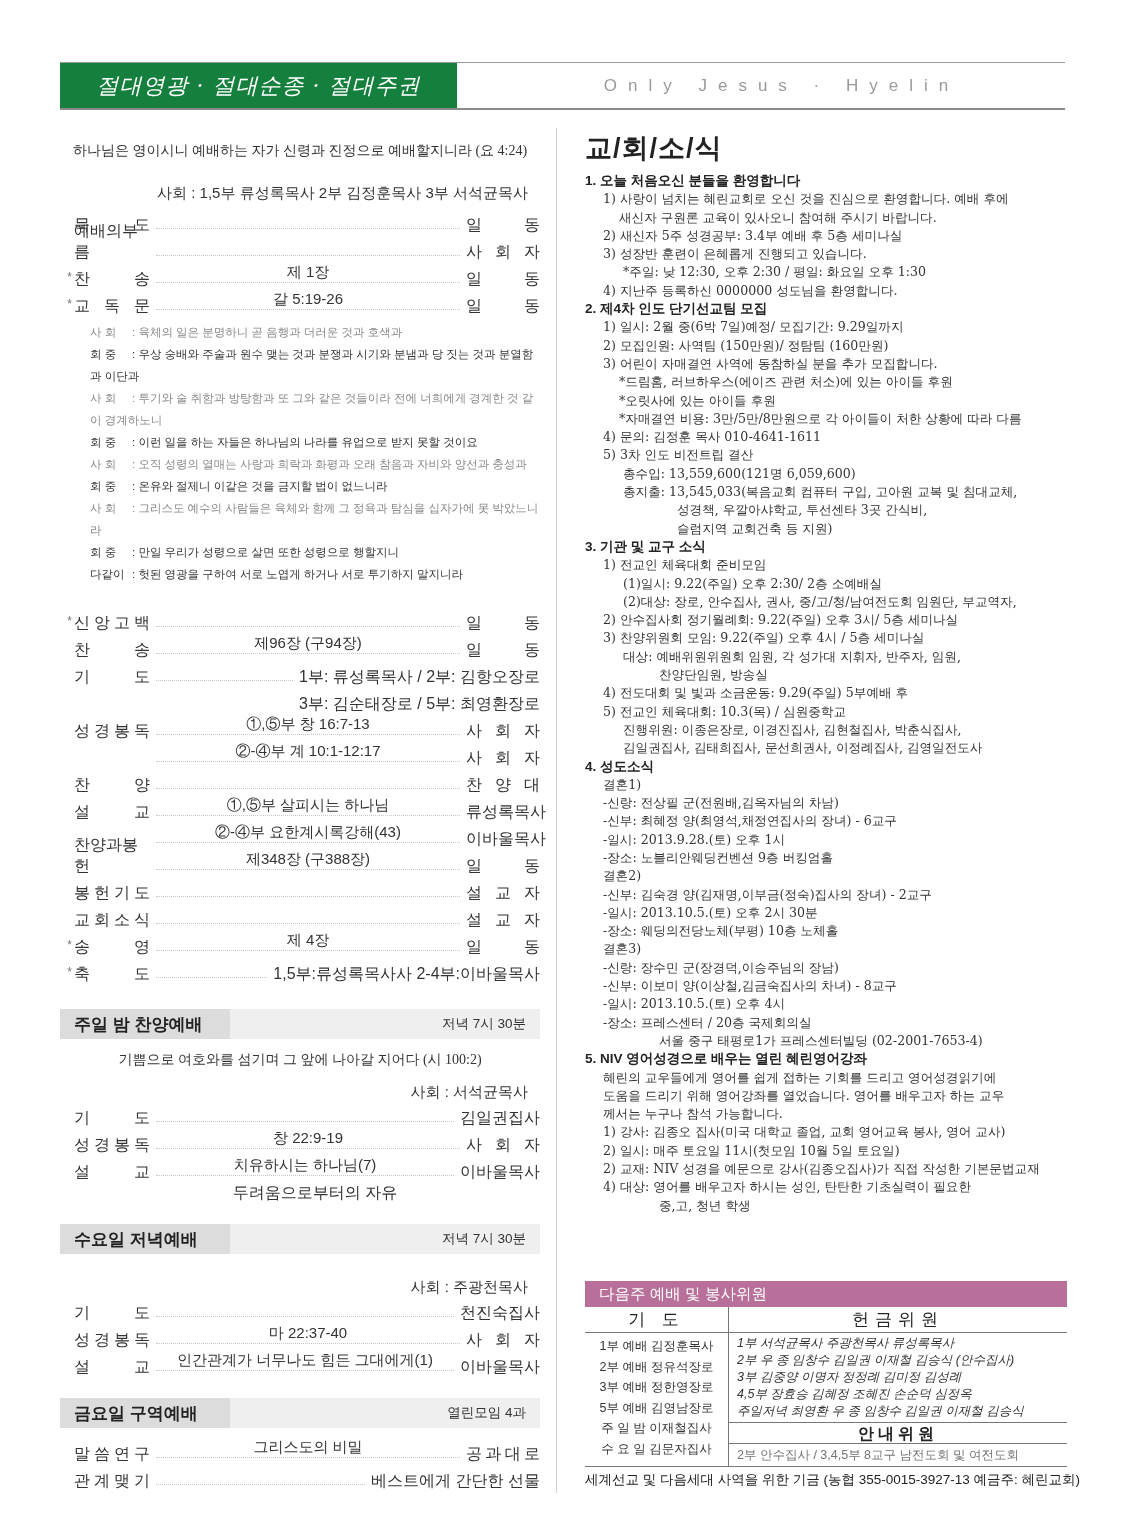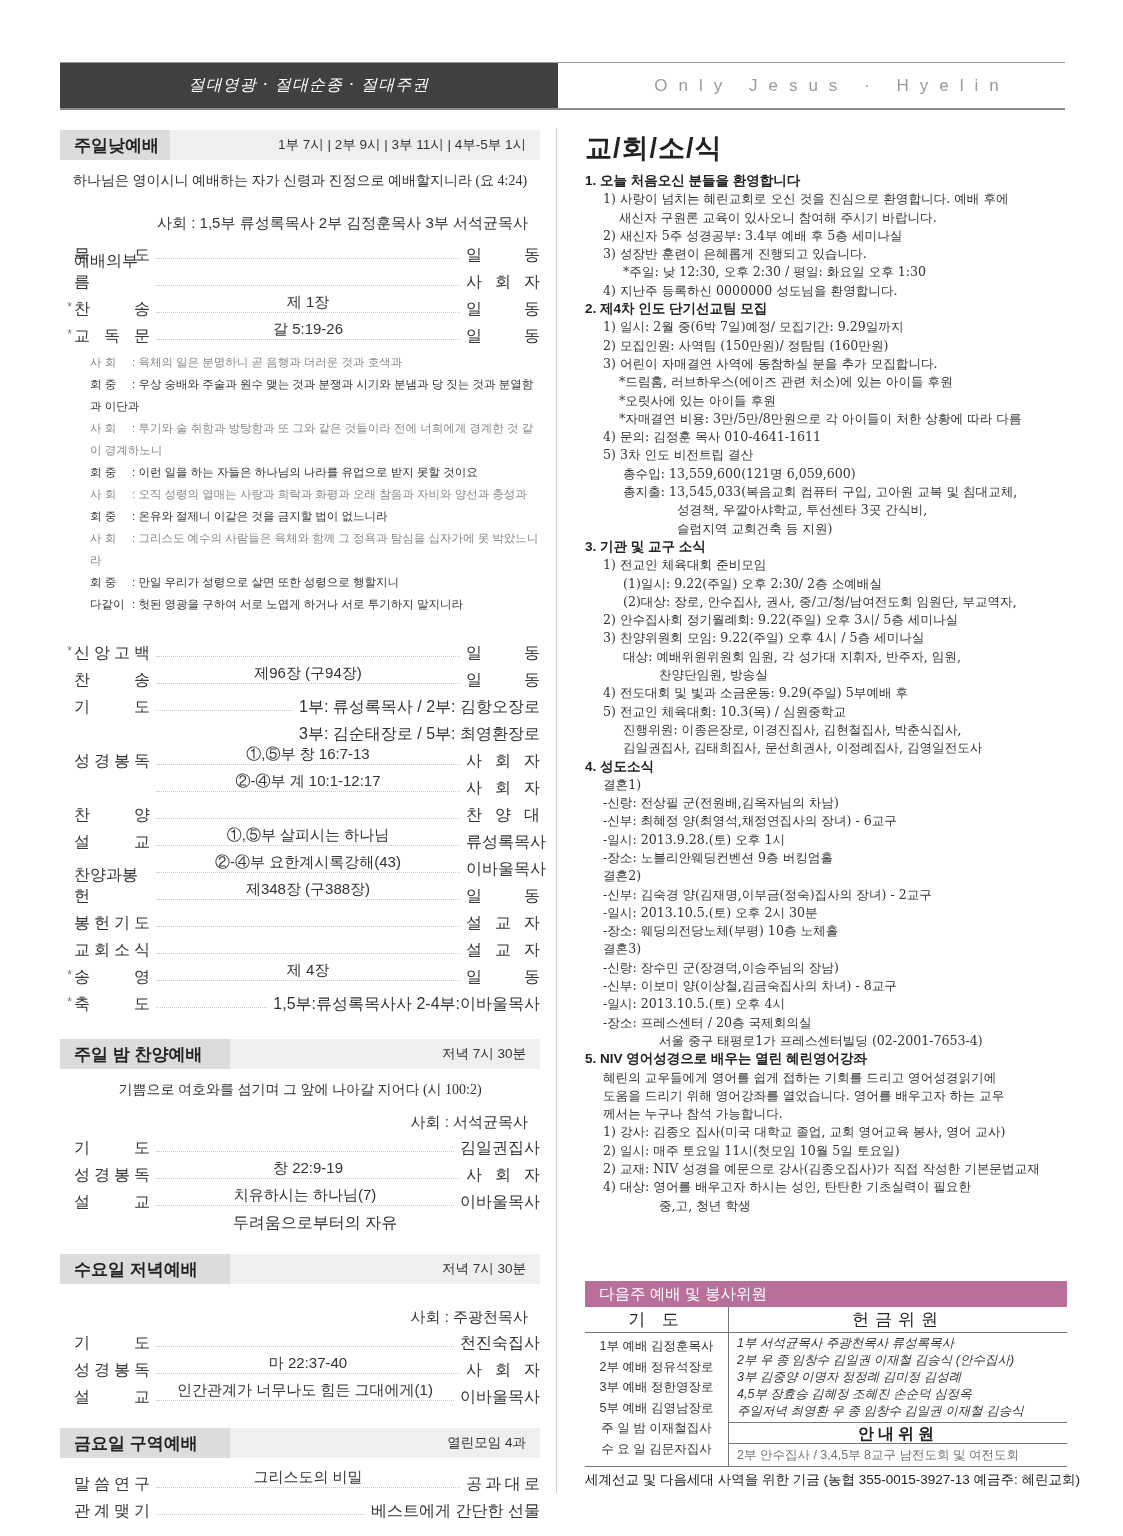--- a/index.html
+++ b/index.html
@@ -1,21 +1,21 @@
 <!DOCTYPE html>
 <html><head>
 <meta charset="utf-8">
 <style>
   * { box-sizing: border-box; margin: 0; padding: 0; }
   html, body { width: 1123px; height: 1536px; background: #ffffff; }
   body { position: relative; font-family: "DejaVu Sans", "Liberation Sans", sans-serif; color: #222; overflow: hidden; }
 
   
   .banner { position: absolute; left: 60px; top: 62px; width: 1005px; height: 48px; border-top: 1px solid #9a9a9a; border-bottom: 2px solid #8a8a8a; display: flex; }
-  .banner-left { width: 498px; height: 100%; background: #404040; display: flex; align-items: center; justify-content: center; color: #fff; font-family: "DejaVu Serif", serif; font-size: 16px; letter-spacing: 1px; font-style: italic; }
+  .banner-left { width: 397px; height: 100%; background: #15803d; display: flex; align-items: center; justify-content: center; color: #fff; font-family: "DejaVu Serif", serif; font-size: 22px; letter-spacing: 1px; font-style: italic; }
   .banner-right { flex: 1; display: flex; align-items: center; justify-content: center; color: #9a9a9a; font-family: "Liberation Sans", sans-serif; font-size: 17px; letter-spacing: 11px; padding-left: 41px; }
 
   
   .divider { position: absolute; left: 556px; top: 128px; width: 1px; height: 1365px; background: #cfcfcf; }
 
   
   .left { position: absolute; left: 60px; top: 130px; width: 480px; }
   .sec-head { height: 30px; display: flex; align-items: center; background: linear-gradient(to right, #dcdcdc 0, #dcdcdc 110px, #efefef 110px); }
   .sec-head.wide { background: linear-gradient(to right, #dcdcdc 0, #dcdcdc 170px, #efefef 170px); }
   .sec-head .title { font-family: "Liberation Sans", sans-serif; font-size: 17px; font-weight: bold; color: #222; padding-left: 14px; }
@@ -67,24 +67,20 @@
 
 <div class="banner">
   <div class="banner-left">절대영광 · 절대순종 · 절대주권</div>
   <div class="banner-right">Only Jesus · Hyelin</div>
 </div>
 
 <div class="divider"></div>
 
 <div class="left">
 
-  <div class="sec-head">
-    <span class="title">주일낮예배</span>
-    <span class="time">1부 7시 | 2부 9시 | 3부 11시 | 4부-5부 1시</span>
-  </div>
   <div class="verse">하나님은 영이시니 예배하는 자가 신령과 진정으로 예배할지니라 (요 4:24)</div>
   <div class="host" style="margin-top:24px;">사회 : 1,5부 류성록목사   2부 김정훈목사   3부 서석균목사</div>
   <div id="sm-order" style="margin-top:6px;">
       <div class="row">
         <span class="star"></span>
         <span class="label">
           <span>묵</span>
           <span>도</span>
         </span>
         <span class="dots"></span>

